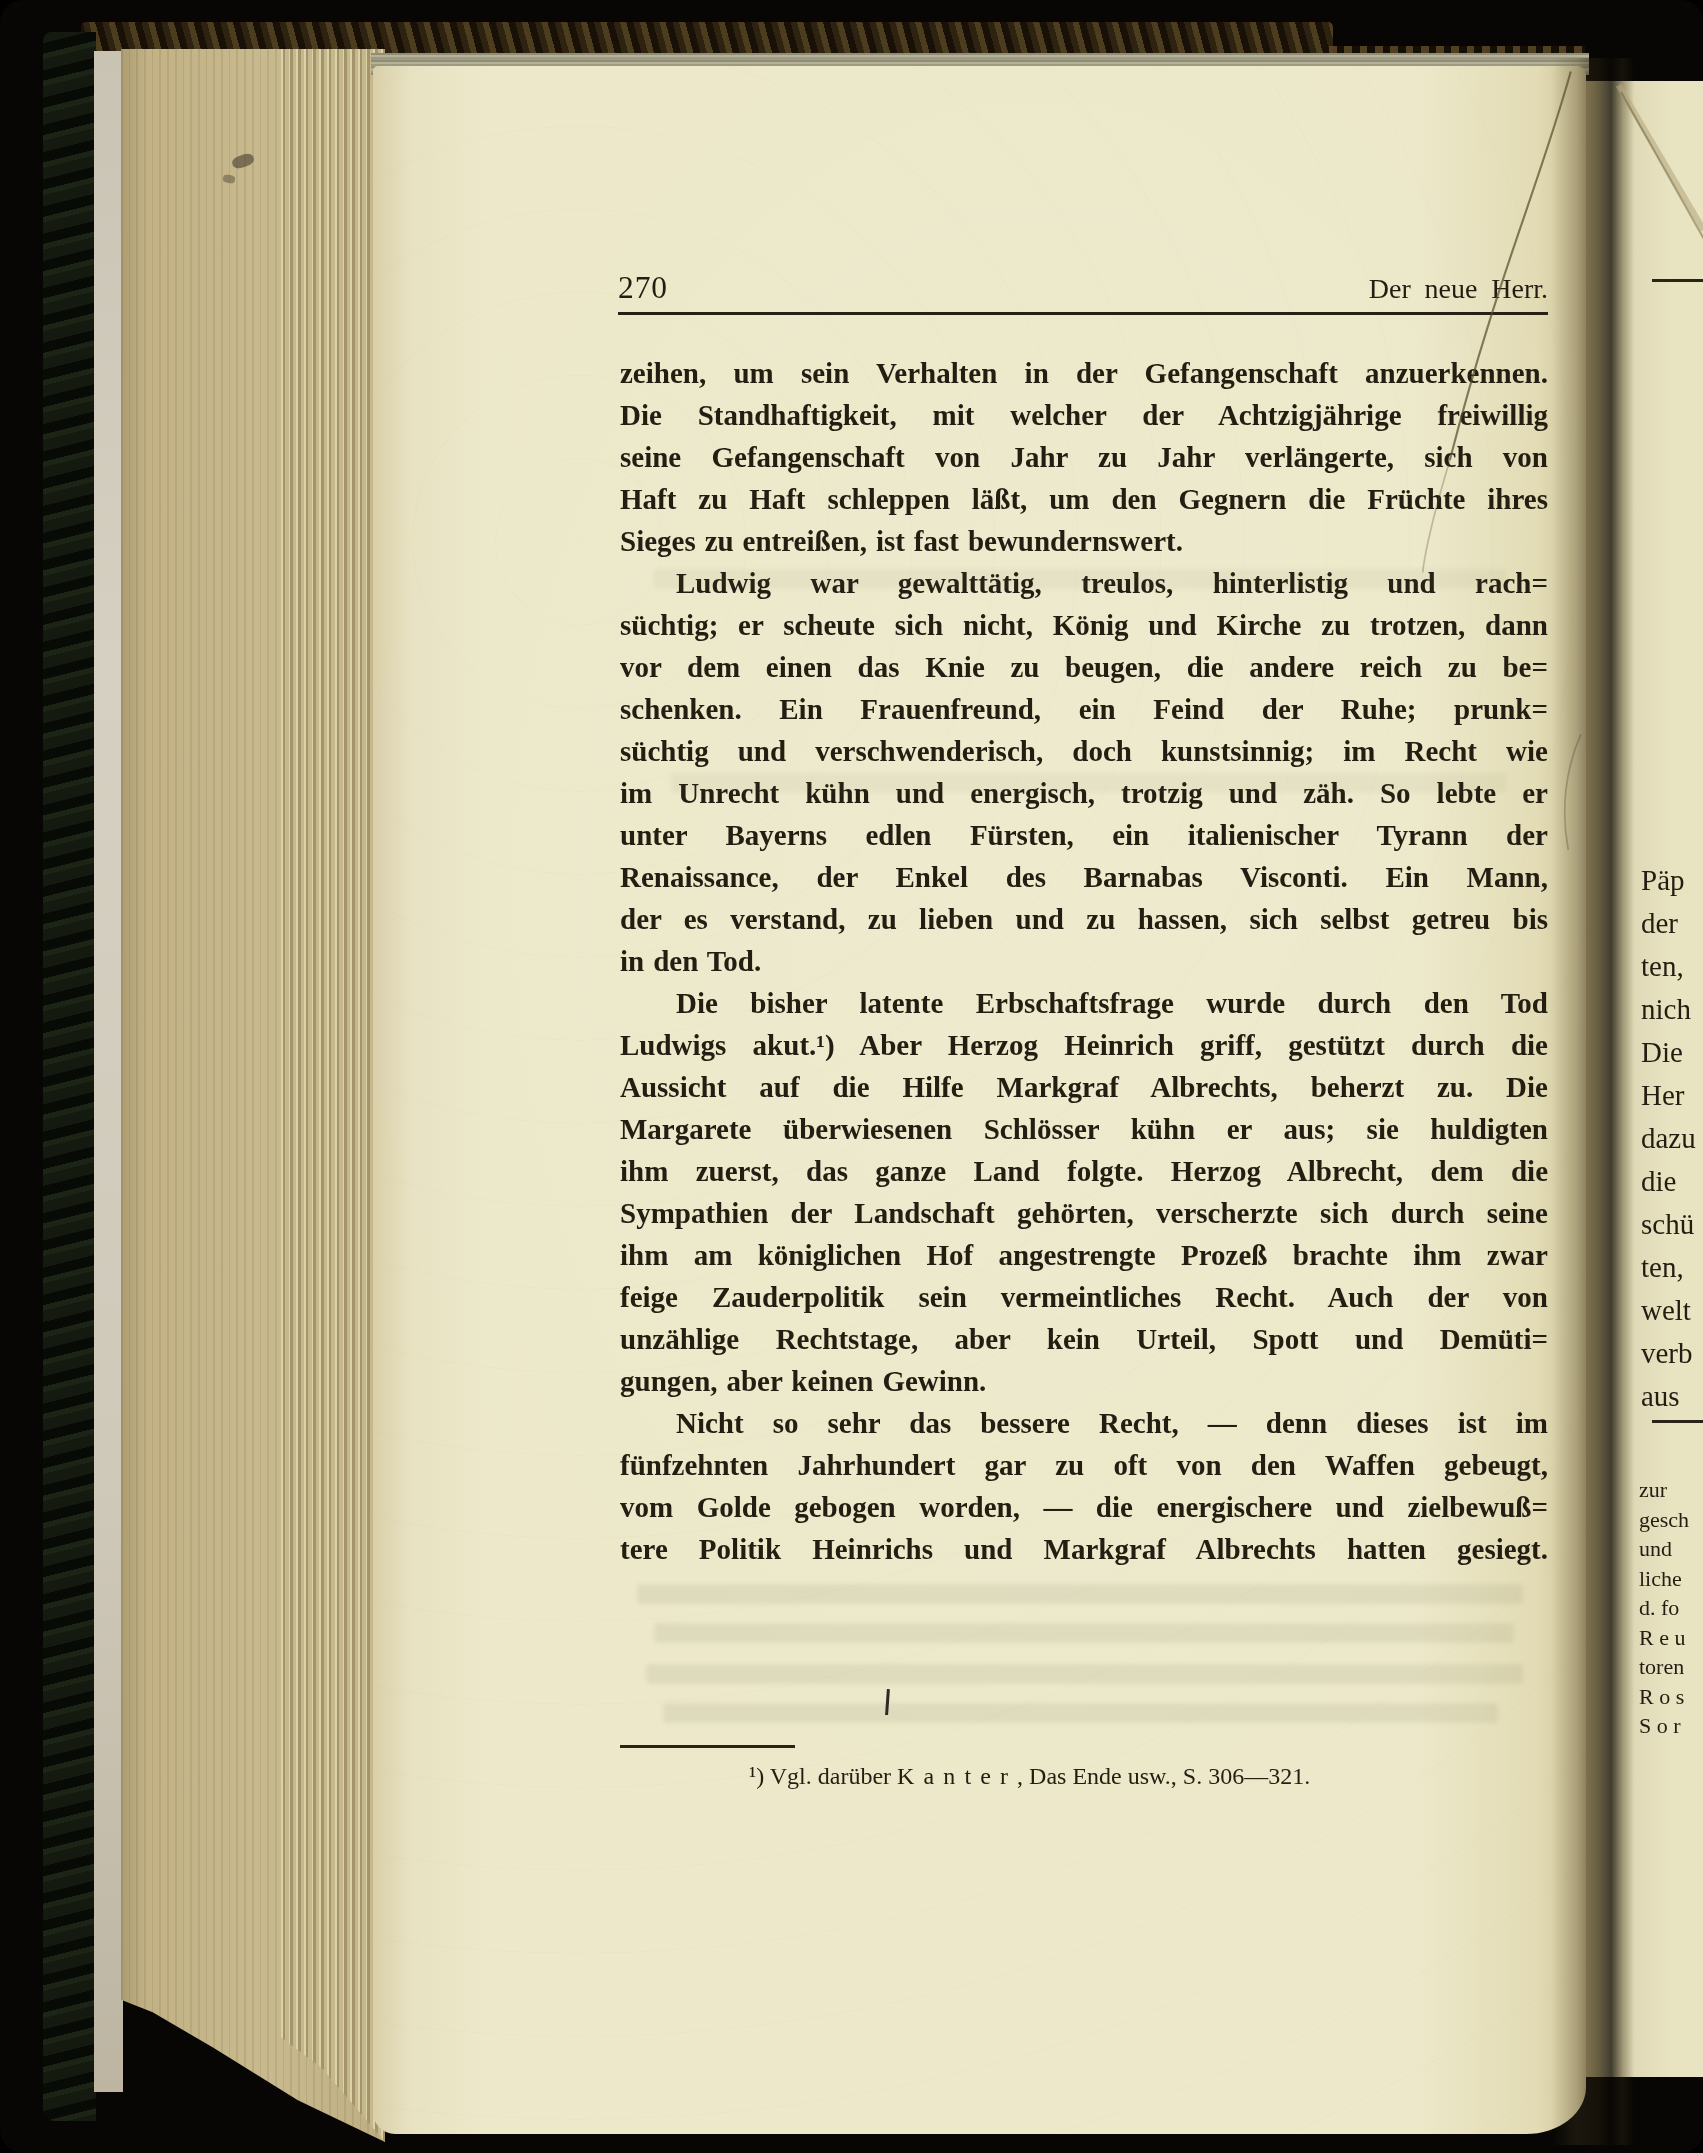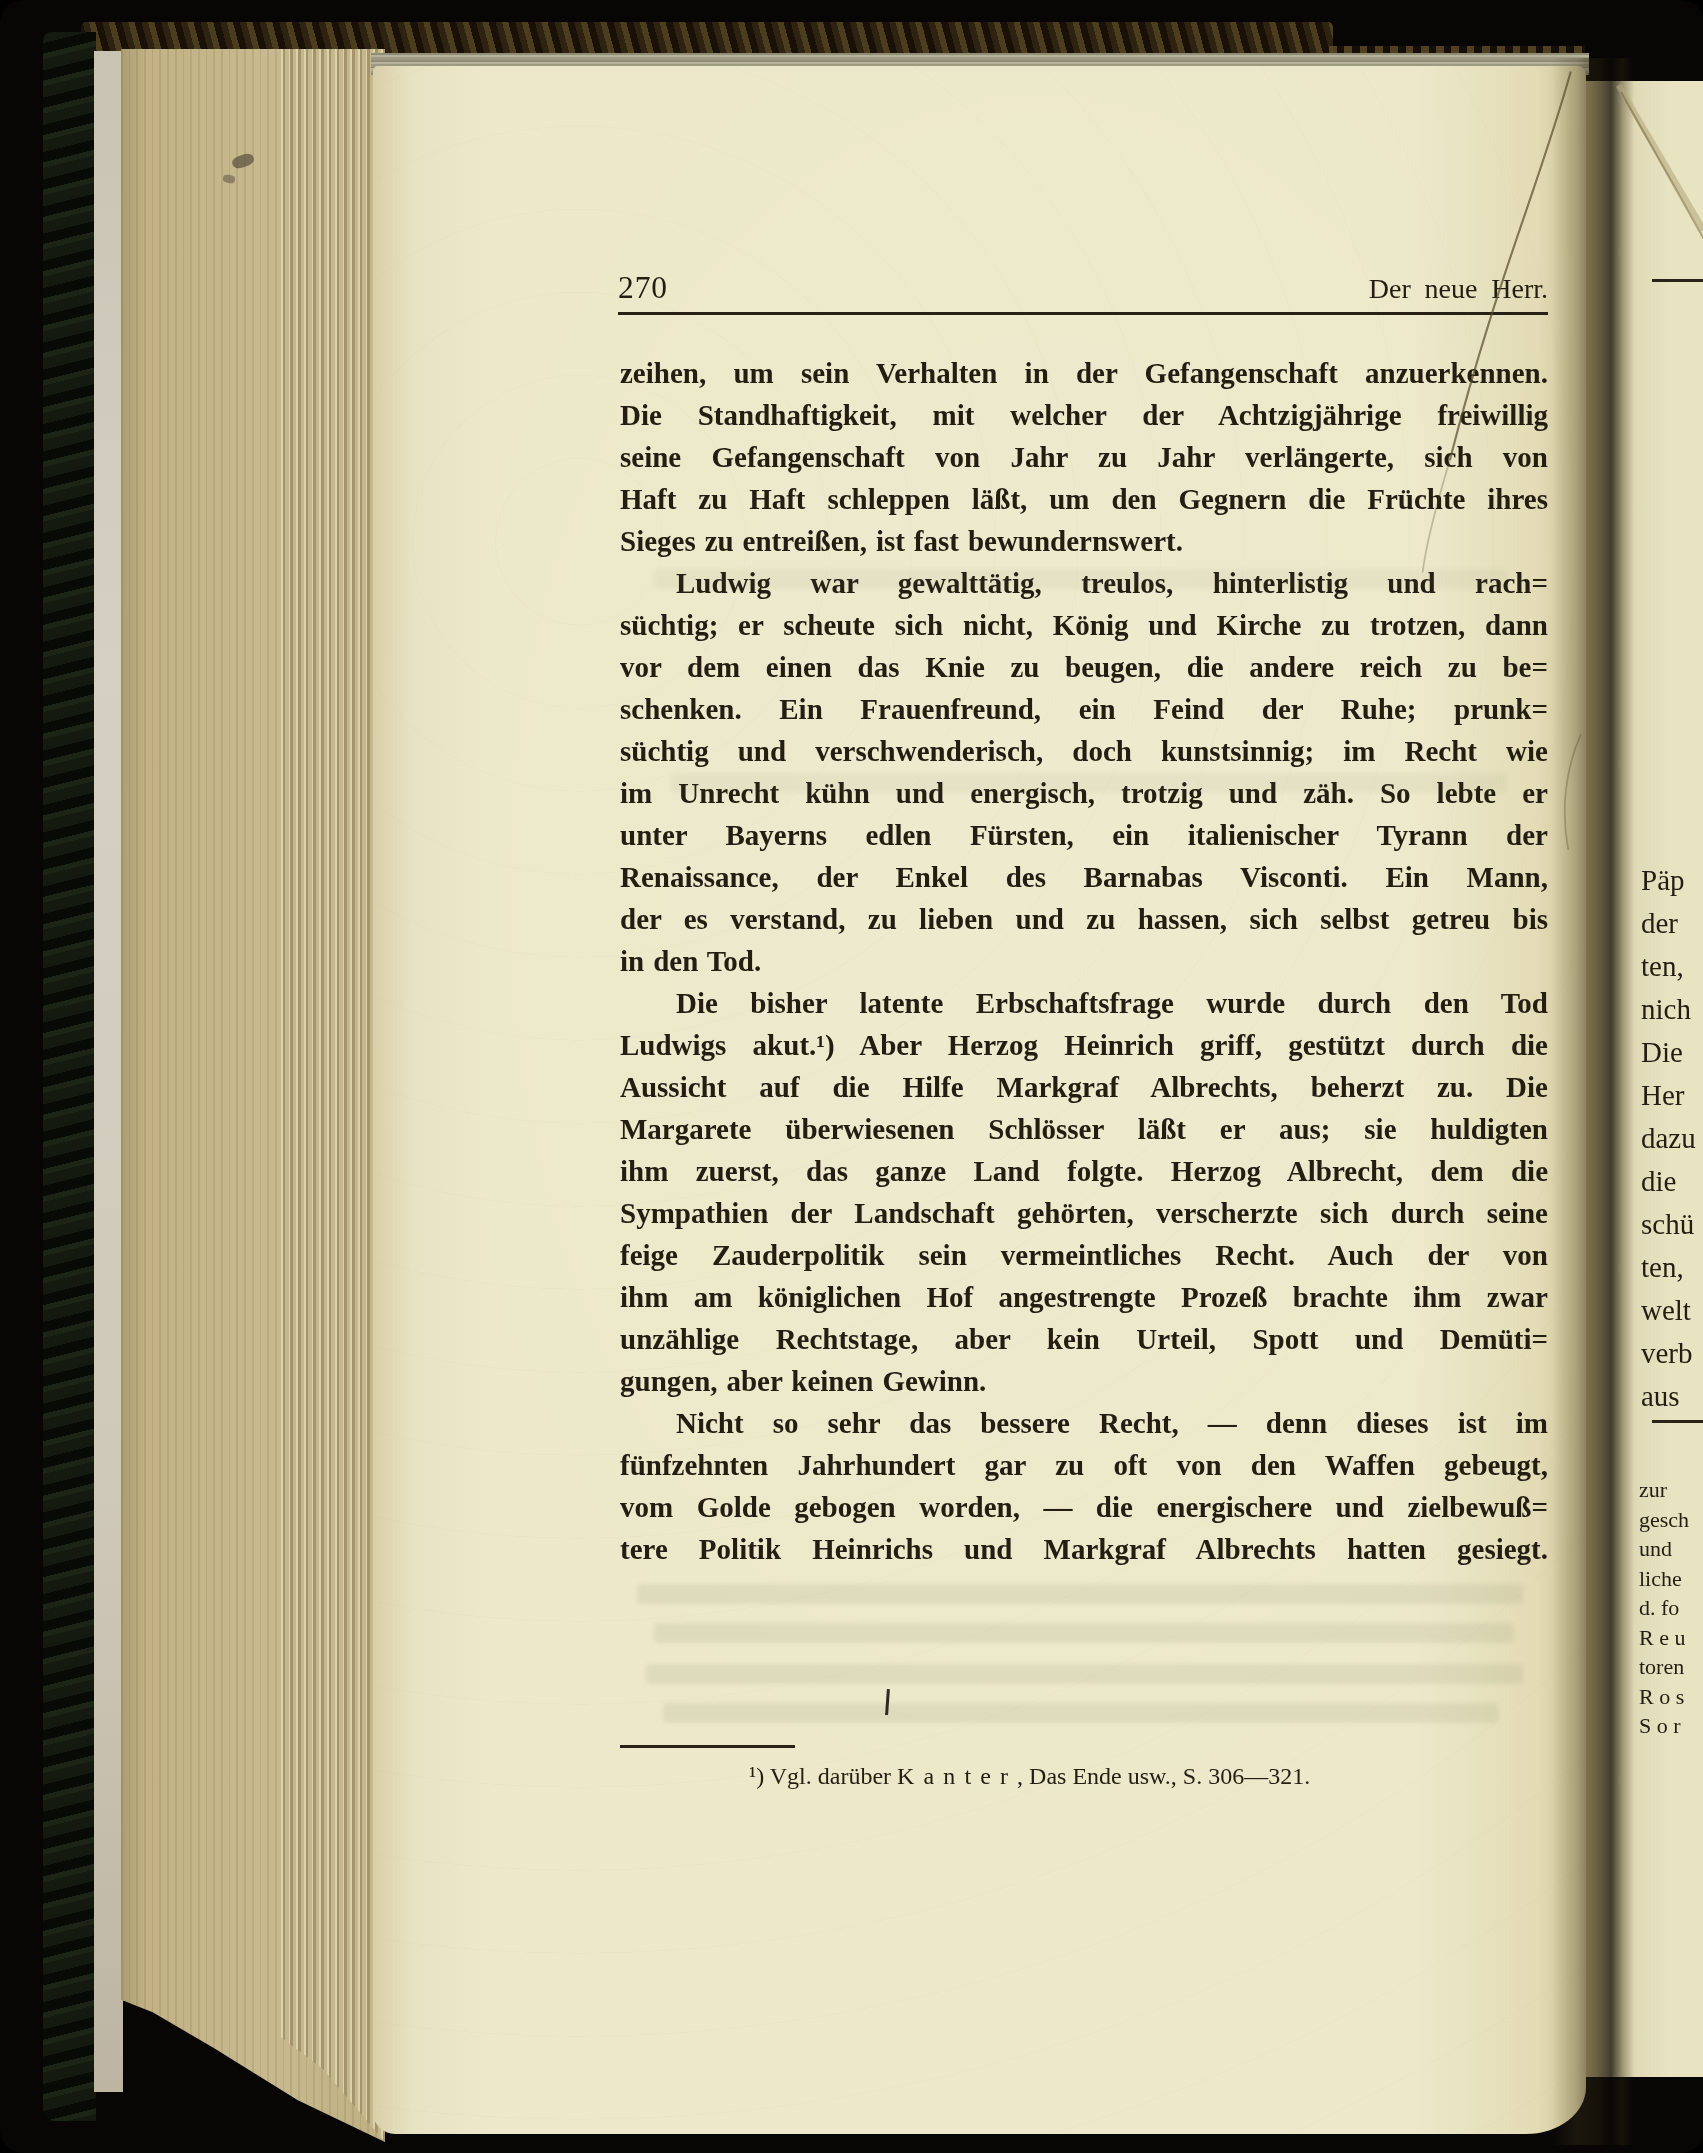--- a/index.html
+++ b/index.html
@@ -116,25 +116,25 @@
       <div class="line">süchtig und verschwenderisch, doch kunstsinnig; im Recht wie</div>
       <div class="line">im Unrecht kühn und energisch, trotzig und zäh. So lebte er</div>
       <div class="line">unter Bayerns edlen Fürsten, ein italienischer Tyrann der</div>
       <div class="line">Renaissance, der Enkel des Barnabas Visconti. Ein Mann,</div>
       <div class="line">der es verstand, zu lieben und zu hassen, sich selbst getreu bis</div>
       <div class="line end">in den Tod.</div>
 
       <div class="line ind">Die bisher latente Erbschaftsfrage wurde durch den Tod</div>
       <div class="line">Ludwigs akut.¹) Aber Herzog Heinrich griff, gestützt durch die</div>
       <div class="line">Aussicht auf die Hilfe Markgraf Albrechts, beherzt zu.  Die</div>
-      <div class="line">Margarete überwiesenen Schlösser läßt er aus; sie huldigten</div>
+      <div class="line">Margarete überwiesenen Schlösser kühn er aus; sie huldigten</div>
       <div class="line">ihm zuerst, das ganze Land folgte. Herzog Albrecht, dem die</div>
       <div class="line">Sympathien der Landschaft gehörten, verscherzte sich durch seine</div>
+      <div class="line">ihm am königlichen Hof angestrengte Prozeß brachte ihm zwar</div>
       <div class="line">feige Zauderpolitik sein vermeintliches Recht. Auch der von</div>
-      <div class="line">ihm am königlichen Hof angestrengte Prozeß brachte ihm zwar</div>
       <div class="line">unzählige Rechtstage, aber kein Urteil, Spott und Demüti=</div>
       <div class="line end">gungen, aber keinen Gewinn.</div>
 
       <div class="line ind">Nicht so sehr das bessere Recht, — denn dieses ist im</div>
       <div class="line">fünfzehnten Jahrhundert gar zu oft von den Waffen gebeugt,</div>
       <div class="line">vom Golde gebogen worden, — die energischere und zielbewuß=</div>
       <div class="line">tere Politik Heinrichs und Markgraf Albrechts hatten gesiegt.</div>
     </div>
 
     <div class="ghost light" style="left:281px;top:503px;width:852px;"></div>

